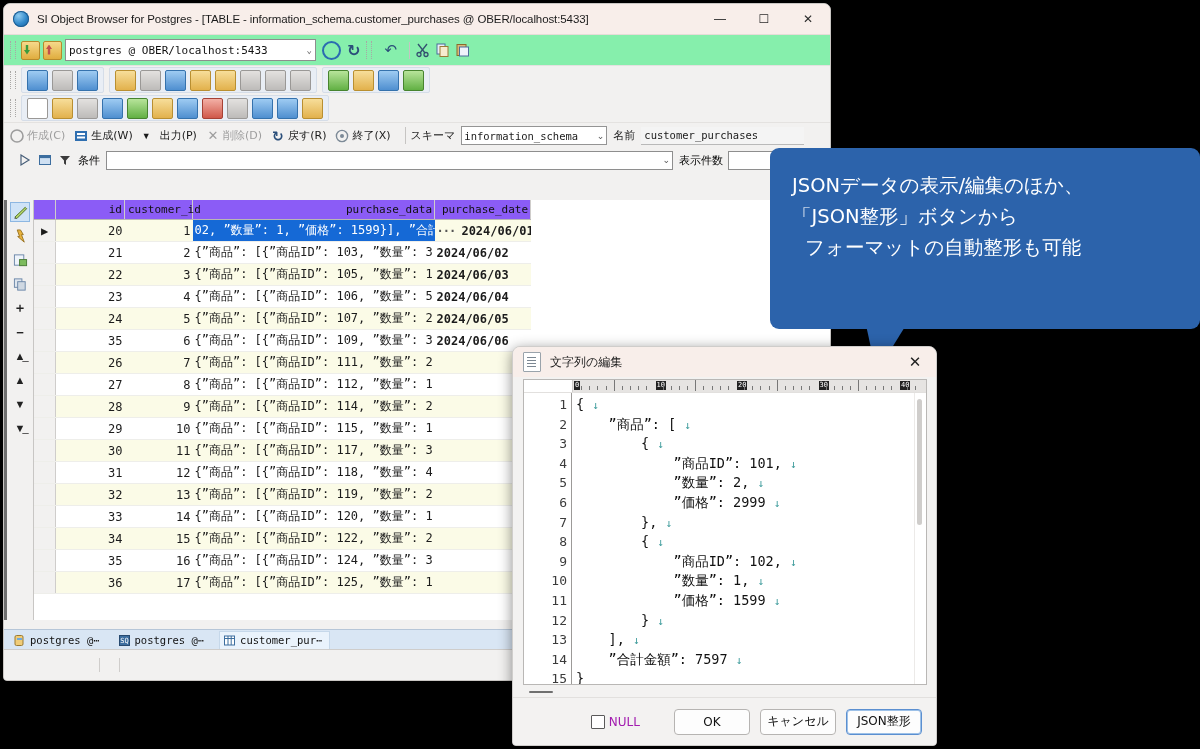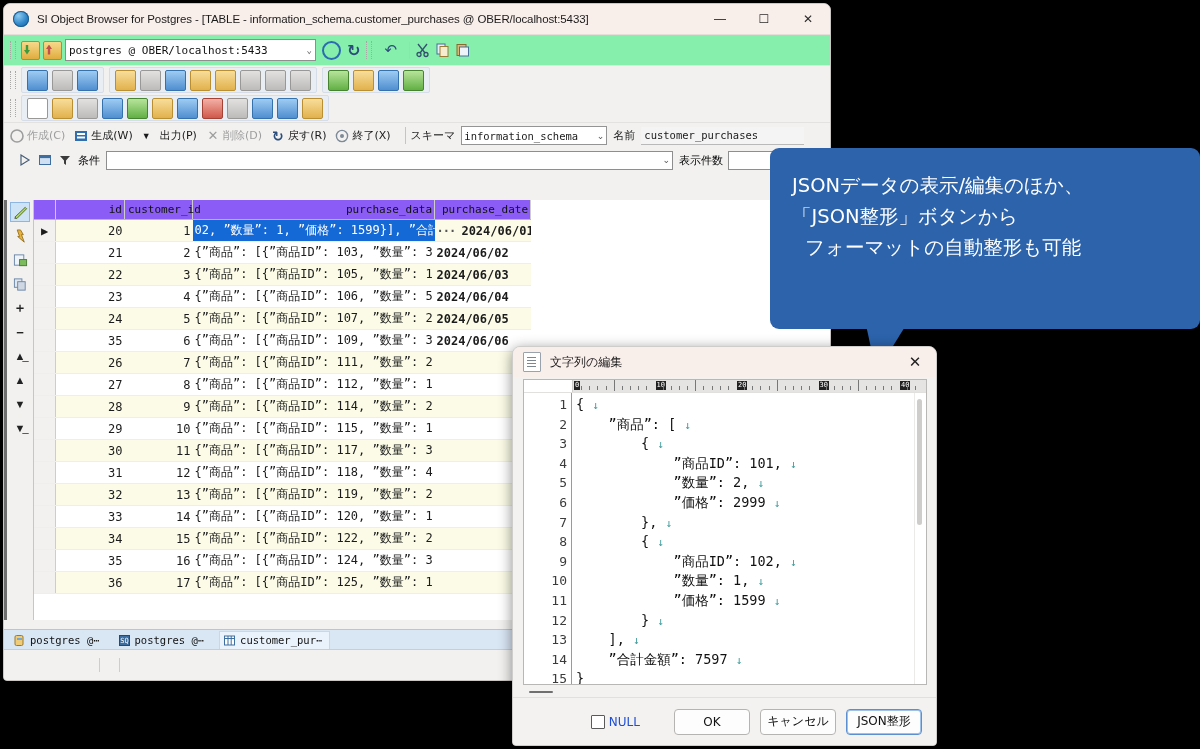--- a/index.html
+++ b/index.html
@@ -253,21 +253,21 @@
   #ed-vscroll .thumb{position:absolute;left:2px;top:6px;width:5px;height:126px;background:#cfcdcb;border-radius:3px;}
   #ed-resize{
     position:absolute;left:10px;bottom:47px;width:36px;height:11px;
   }
   #ed-resize:after{content:"";position:absolute;left:6px;top:4px;width:24px;height:2px;background:#6f6f6f;border-radius:1px;}
   #ed-footer{
     position:absolute;left:0;right:0;bottom:0;height:47px;background:#f3f2f1;
     display:flex;align-items:center;justify-content:flex-end;padding-right:14px;
     border-top:1px solid #e2e0de;
   }
-  #ed-footer .chk{display:flex;align-items:center;margin-right:24px;font-size:12px;color:#1d4ed8;
+  #ed-footer .chk{display:flex;align-items:center;margin-right:24px;font-size:12px;color:#a21caf;
     font-family:"DejaVu Sans","Liberation Sans",sans-serif;}
   #ed-footer .chk .box{width:12px;height:12px;border:1.4px solid #5a5a5a;background:#fff;margin-right:4px;border-radius:1px;}
   #ed-footer button{
     height:26px;min-width:76px;margin-left:10px;background:#fdfdfd;border:1px solid #b6b4b2;
     border-radius:4px;font-size:12px;color:#111;cursor:pointer;
     font-family:"DejaVu Sans","Liberation Sans",sans-serif;
   }
   #ed-footer button.focus{border:1px solid #5b8fd0;box-shadow:0 0 0 1px #9dc1e8 inset;}
   
   .sq-blue{background:linear-gradient(#9ecbf2,#4f8fd0);border:1px solid #3572ad;}

